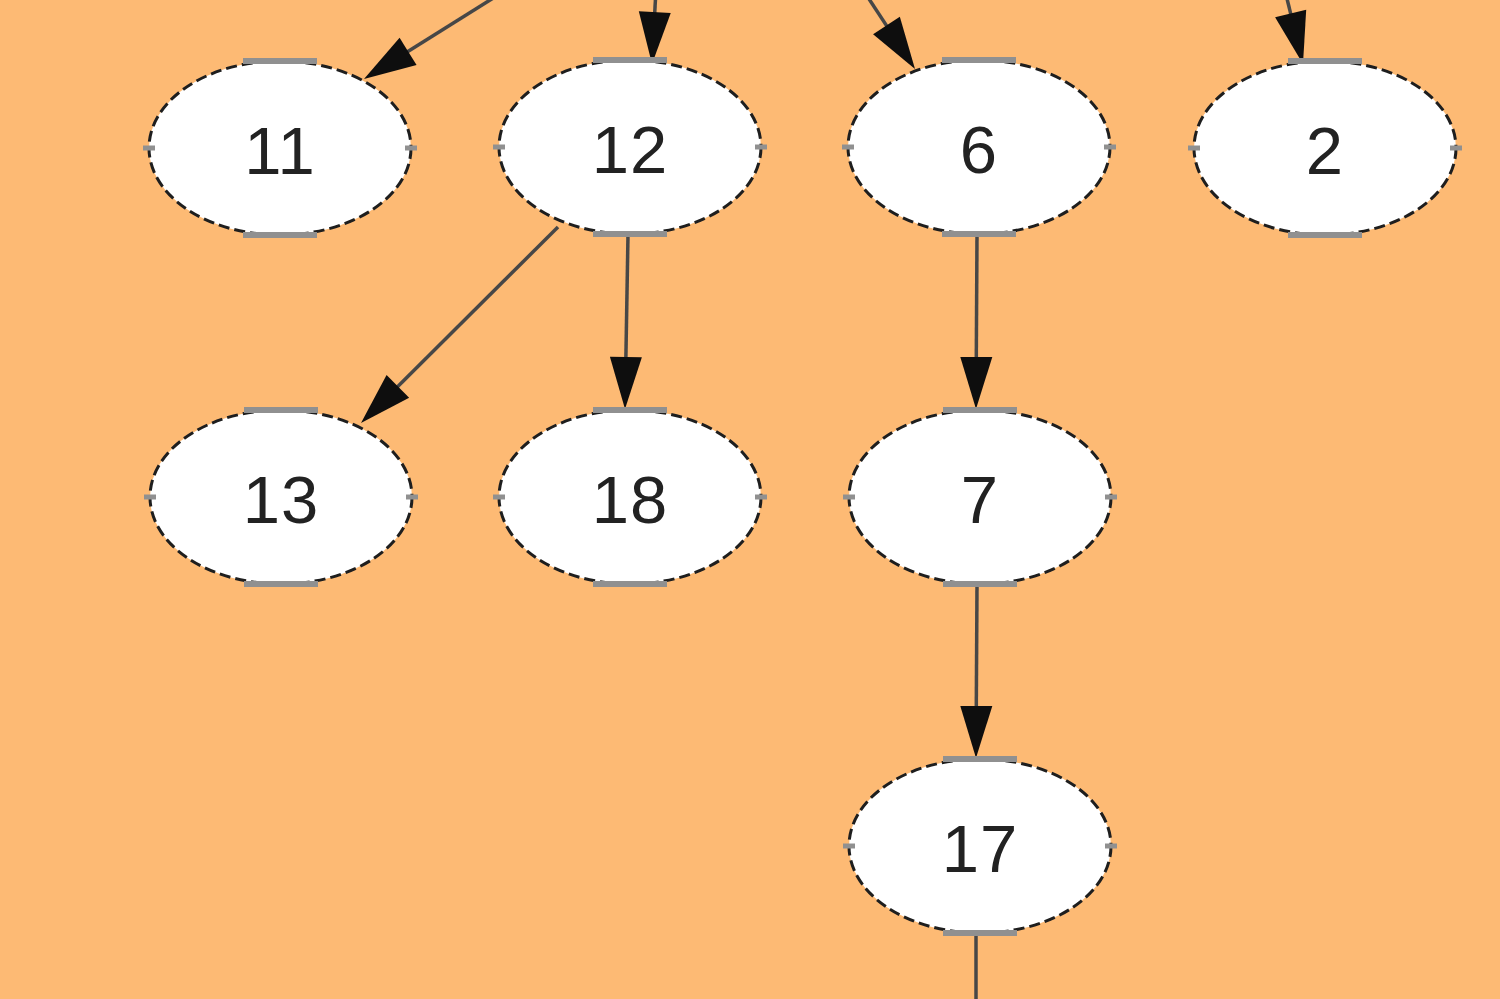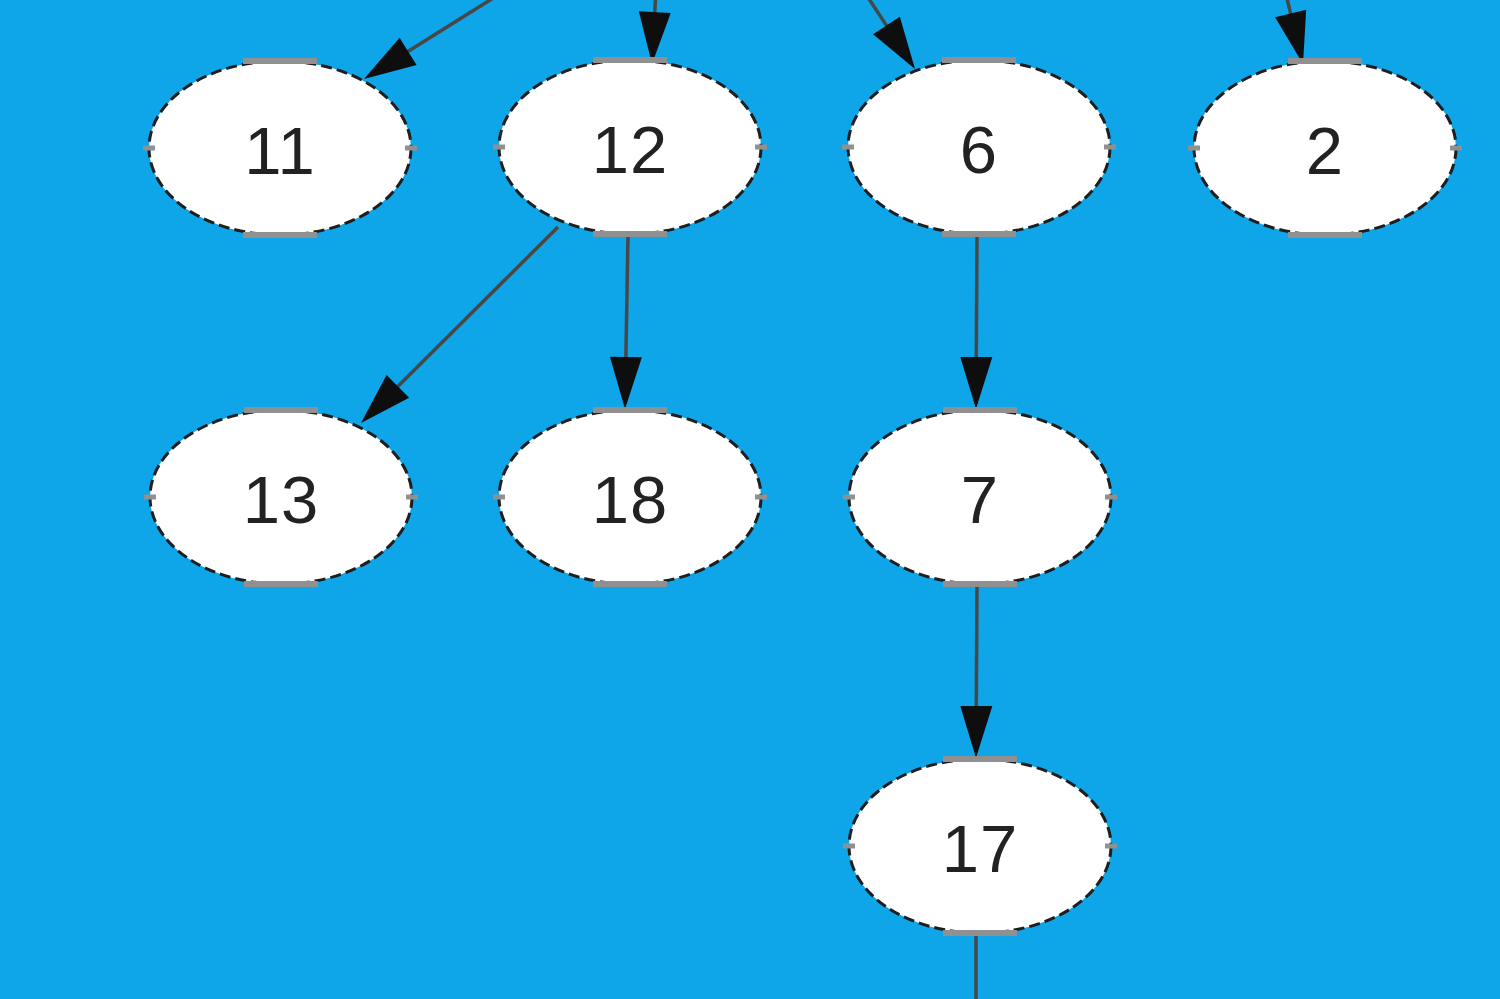--- a/index.html
+++ b/index.html
@@ -7,21 +7,21 @@
     padding: 0;
     background: #ffffff;
     width: 1500px;
     height: 999px;
     overflow: hidden;
   }
   .figure {
     position: relative;
     width: 1500px;
     height: 999px;
-    background: #0ea5e9;
+    background: #fdba74;
   }
   .figure svg {
     display: block;
     width: 1500px;
     height: 999px;
     filter: blur(0.55px);
   }
   .figure svg text {
     font-family: "Liberation Sans", sans-serif;
     font-size: 67px;

